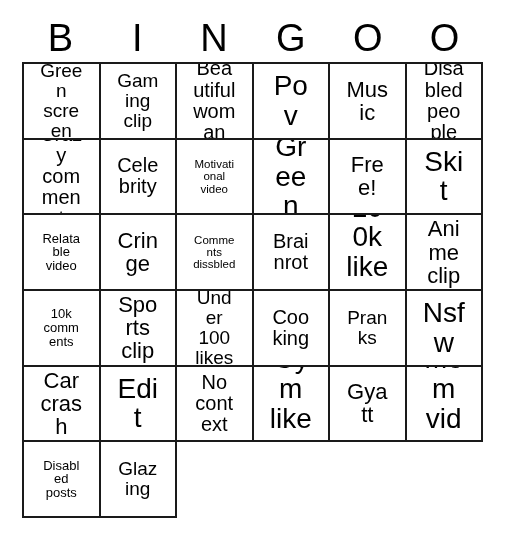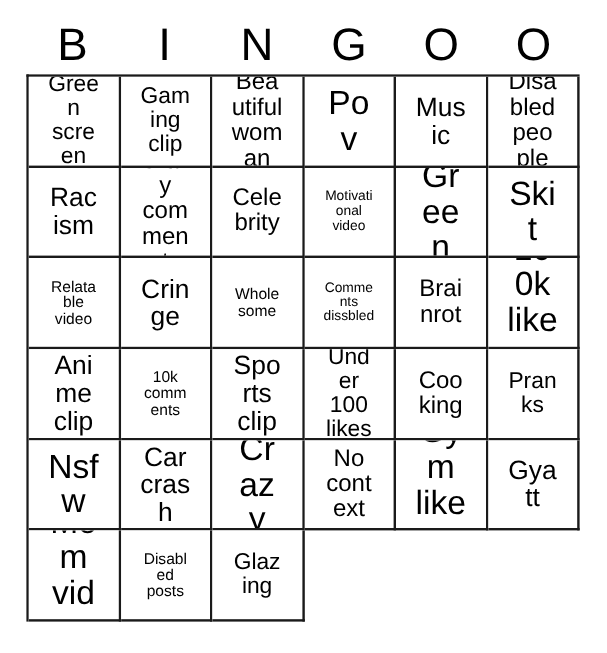--- a/index.html
+++ b/index.html
@@ -109,47 +109,44 @@
       </div>
       <div class="cell fs-xxl">
         <span class="cell-text">Pov</span>
       </div>
       <div class="cell fs-xl">
         <span class="cell-text">Music</span>
       </div>
       <div class="cell fs-sm">
         <span class="cell-text">Disabled people</span>
       </div>
-      <div class="cell fs-lg">
-        <span class="cell-text">Racism</span>
-      </div>
       <div class="cell fs-sm">
         <span class="cell-text">Crazy comment</span>
       </div>
       <div class="cell fs-sm">
         <span class="cell-text">Celebrity</span>
       </div>
       <div class="cell fs-xxs">
         <span class="cell-text">Motivational video</span>
       </div>
       <div class="cell fs-xxl">
         <span class="cell-text">Green</span>
       </div>
+      <div class="cell fs-xl">
+        <span class="cell-text">Free!</span>
+      </div>
       <div class="cell fs-xxl">
         <span class="cell-text">Skit</span>
       </div>
       <div class="cell fs-xs">
         <span class="cell-text">Relatable video</span>
       </div>
       <div class="cell fs-lg">
         <span class="cell-text">Cringe</span>
       </div>
-      <div class="cell fs-xs">
-        <span class="cell-text">Wholesome</span>
-      </div>
       <div class="cell fs-xxs">
         <span class="cell-text">Comments dissbled</span>
       </div>
       <div class="cell fs-sm">
         <span class="cell-text">Brainrot</span>
       </div>
       <div class="cell fs-xxl">
         <span class="cell-text">100k likes</span>
       </div>
       <div class="cell fs-xl">
@@ -170,21 +167,21 @@
       <div class="cell fs-md">
         <span class="cell-text">Pranks</span>
       </div>
       <div class="cell fs-xxl">
         <span class="cell-text">Nsfw</span>
       </div>
       <div class="cell fs-xl">
         <span class="cell-text">Car crash</span>
       </div>
       <div class="cell fs-xxl">
-        <span class="cell-text">Crazy</span>
+        <span class="cell-text">Edit</span>
       </div>
       <div class="cell fs-sm">
         <span class="cell-text">No context</span>
       </div>
       <div class="cell fs-xxl">
         <span class="cell-text">Gym likes</span>
       </div>
       <div class="cell fs-xl">
         <span class="cell-text">Gyatt</span>
       </div>

